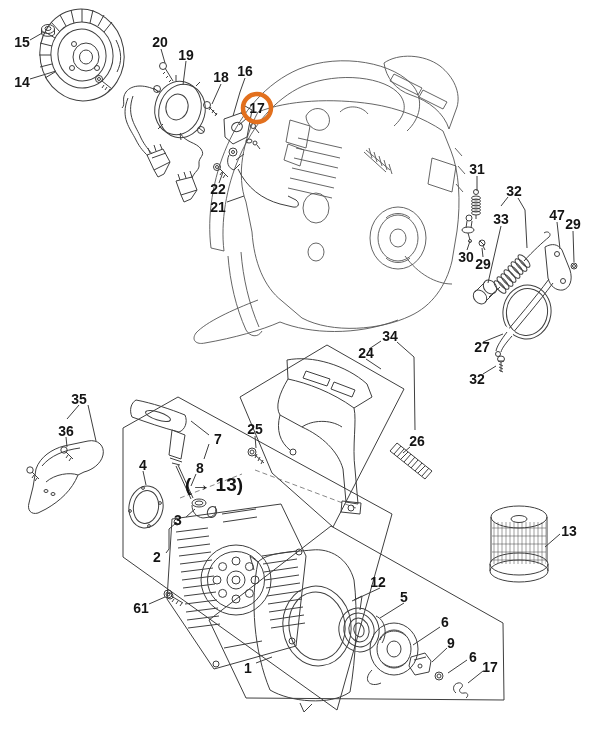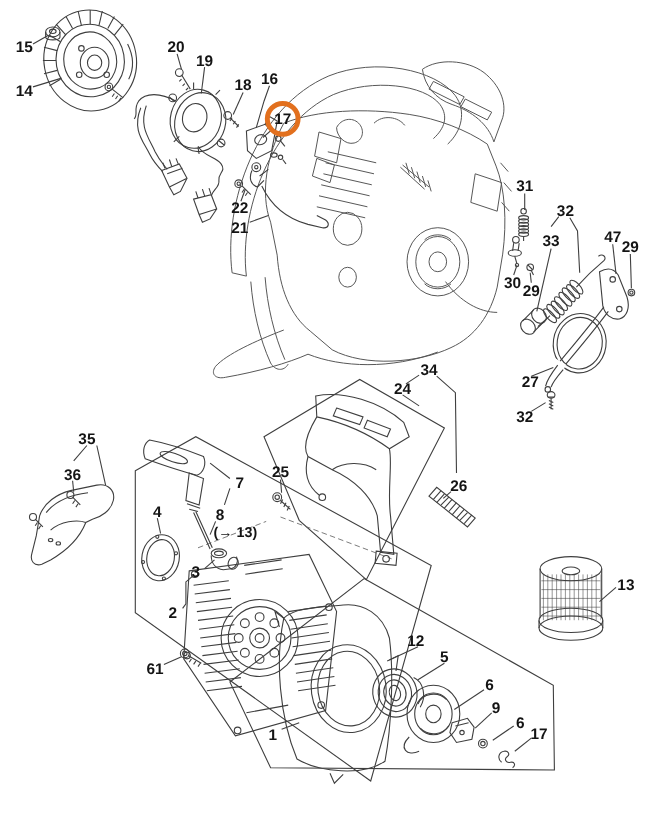--- a/index.html
+++ b/index.html
@@ -1,21 +1,21 @@
 <!DOCTYPE html>
 <html><head>
 <meta charset="utf-8">
 <style>
   html,body{margin:0;padding:0;background:#fff;}
   #stage{position:relative;width:609px;height:740px;background:#fff;overflow:hidden;
          font-family:"Liberation Sans",sans-serif;}
   #art{position:absolute;left:0;top:0;}
   .co{position:absolute;transform:translate(-50%,-50%);font:bold 14px "Liberation Sans",sans-serif;
       color:#141414;white-space:nowrap;line-height:1;letter-spacing:0;}
-  .co-note{font-size:13px;}
+  .co-note{font-size:19px;}
 </style>
 </head>
 <body>
 
 <div id="stage">
 
 <svg id="art" width="609" height="740" viewBox="0 0 609 740">
   <defs>
     <clipPath id="spoolclip">
           <rect x="492" y="522" width="54" height="42"></rect>

